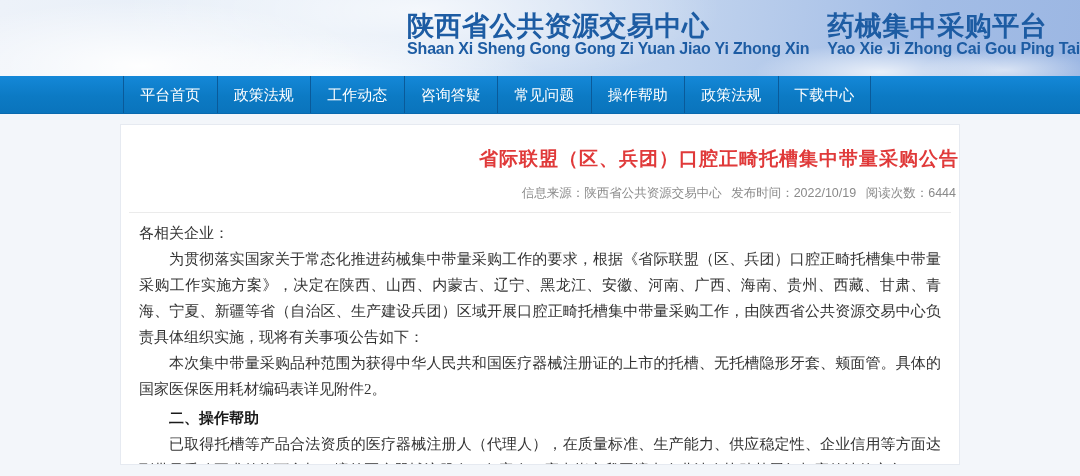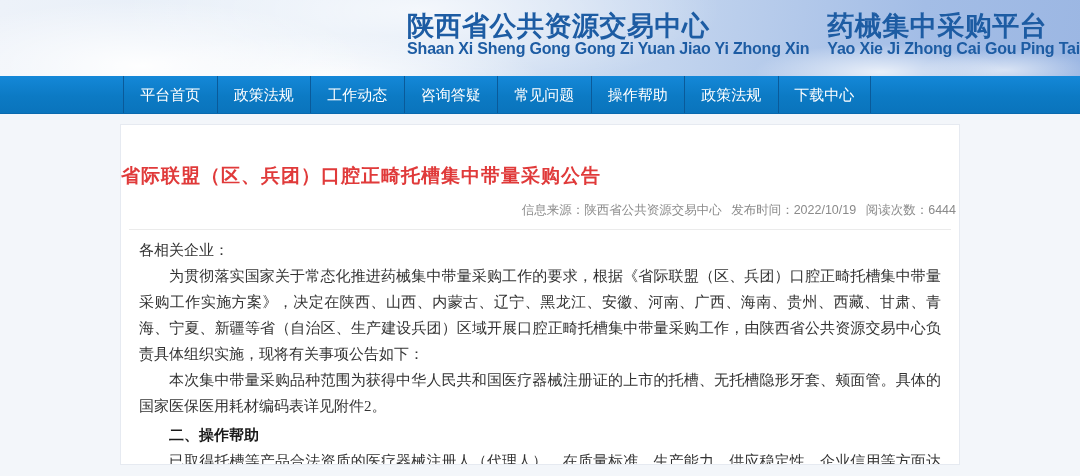--- a/index.html
+++ b/index.html
@@ -36,21 +36,21 @@
     border-left:1px solid #0a5a99; white-space:nowrap;
   }
   .nav-item:last-child { border-right:1px solid #0a5a99; }
 
   
   .card {
     margin:10px 0 0 120px; width:840px; height:341px;
     background:#ffffff; border:1px solid #e6eaf1; overflow:hidden;
   }
   .article-title {
-    margin-top:38px; text-align:left;
+    margin-top:21px; text-align:right;
     color:#e03a3a; font-size:19px; font-weight:bold; letter-spacing:1px;
   }
   .article-meta {
     margin-top:13px; text-align:right; color:#8a8a8a; font-size:12.5px;
   }
   .article-meta span { margin:0 3px; }
   .meta-divider { border:none; border-top:1px solid #ebebeb; margin:10px 8px 0 8px; }
 
   .article-body {
     padding:7px 18px 0 18px;

